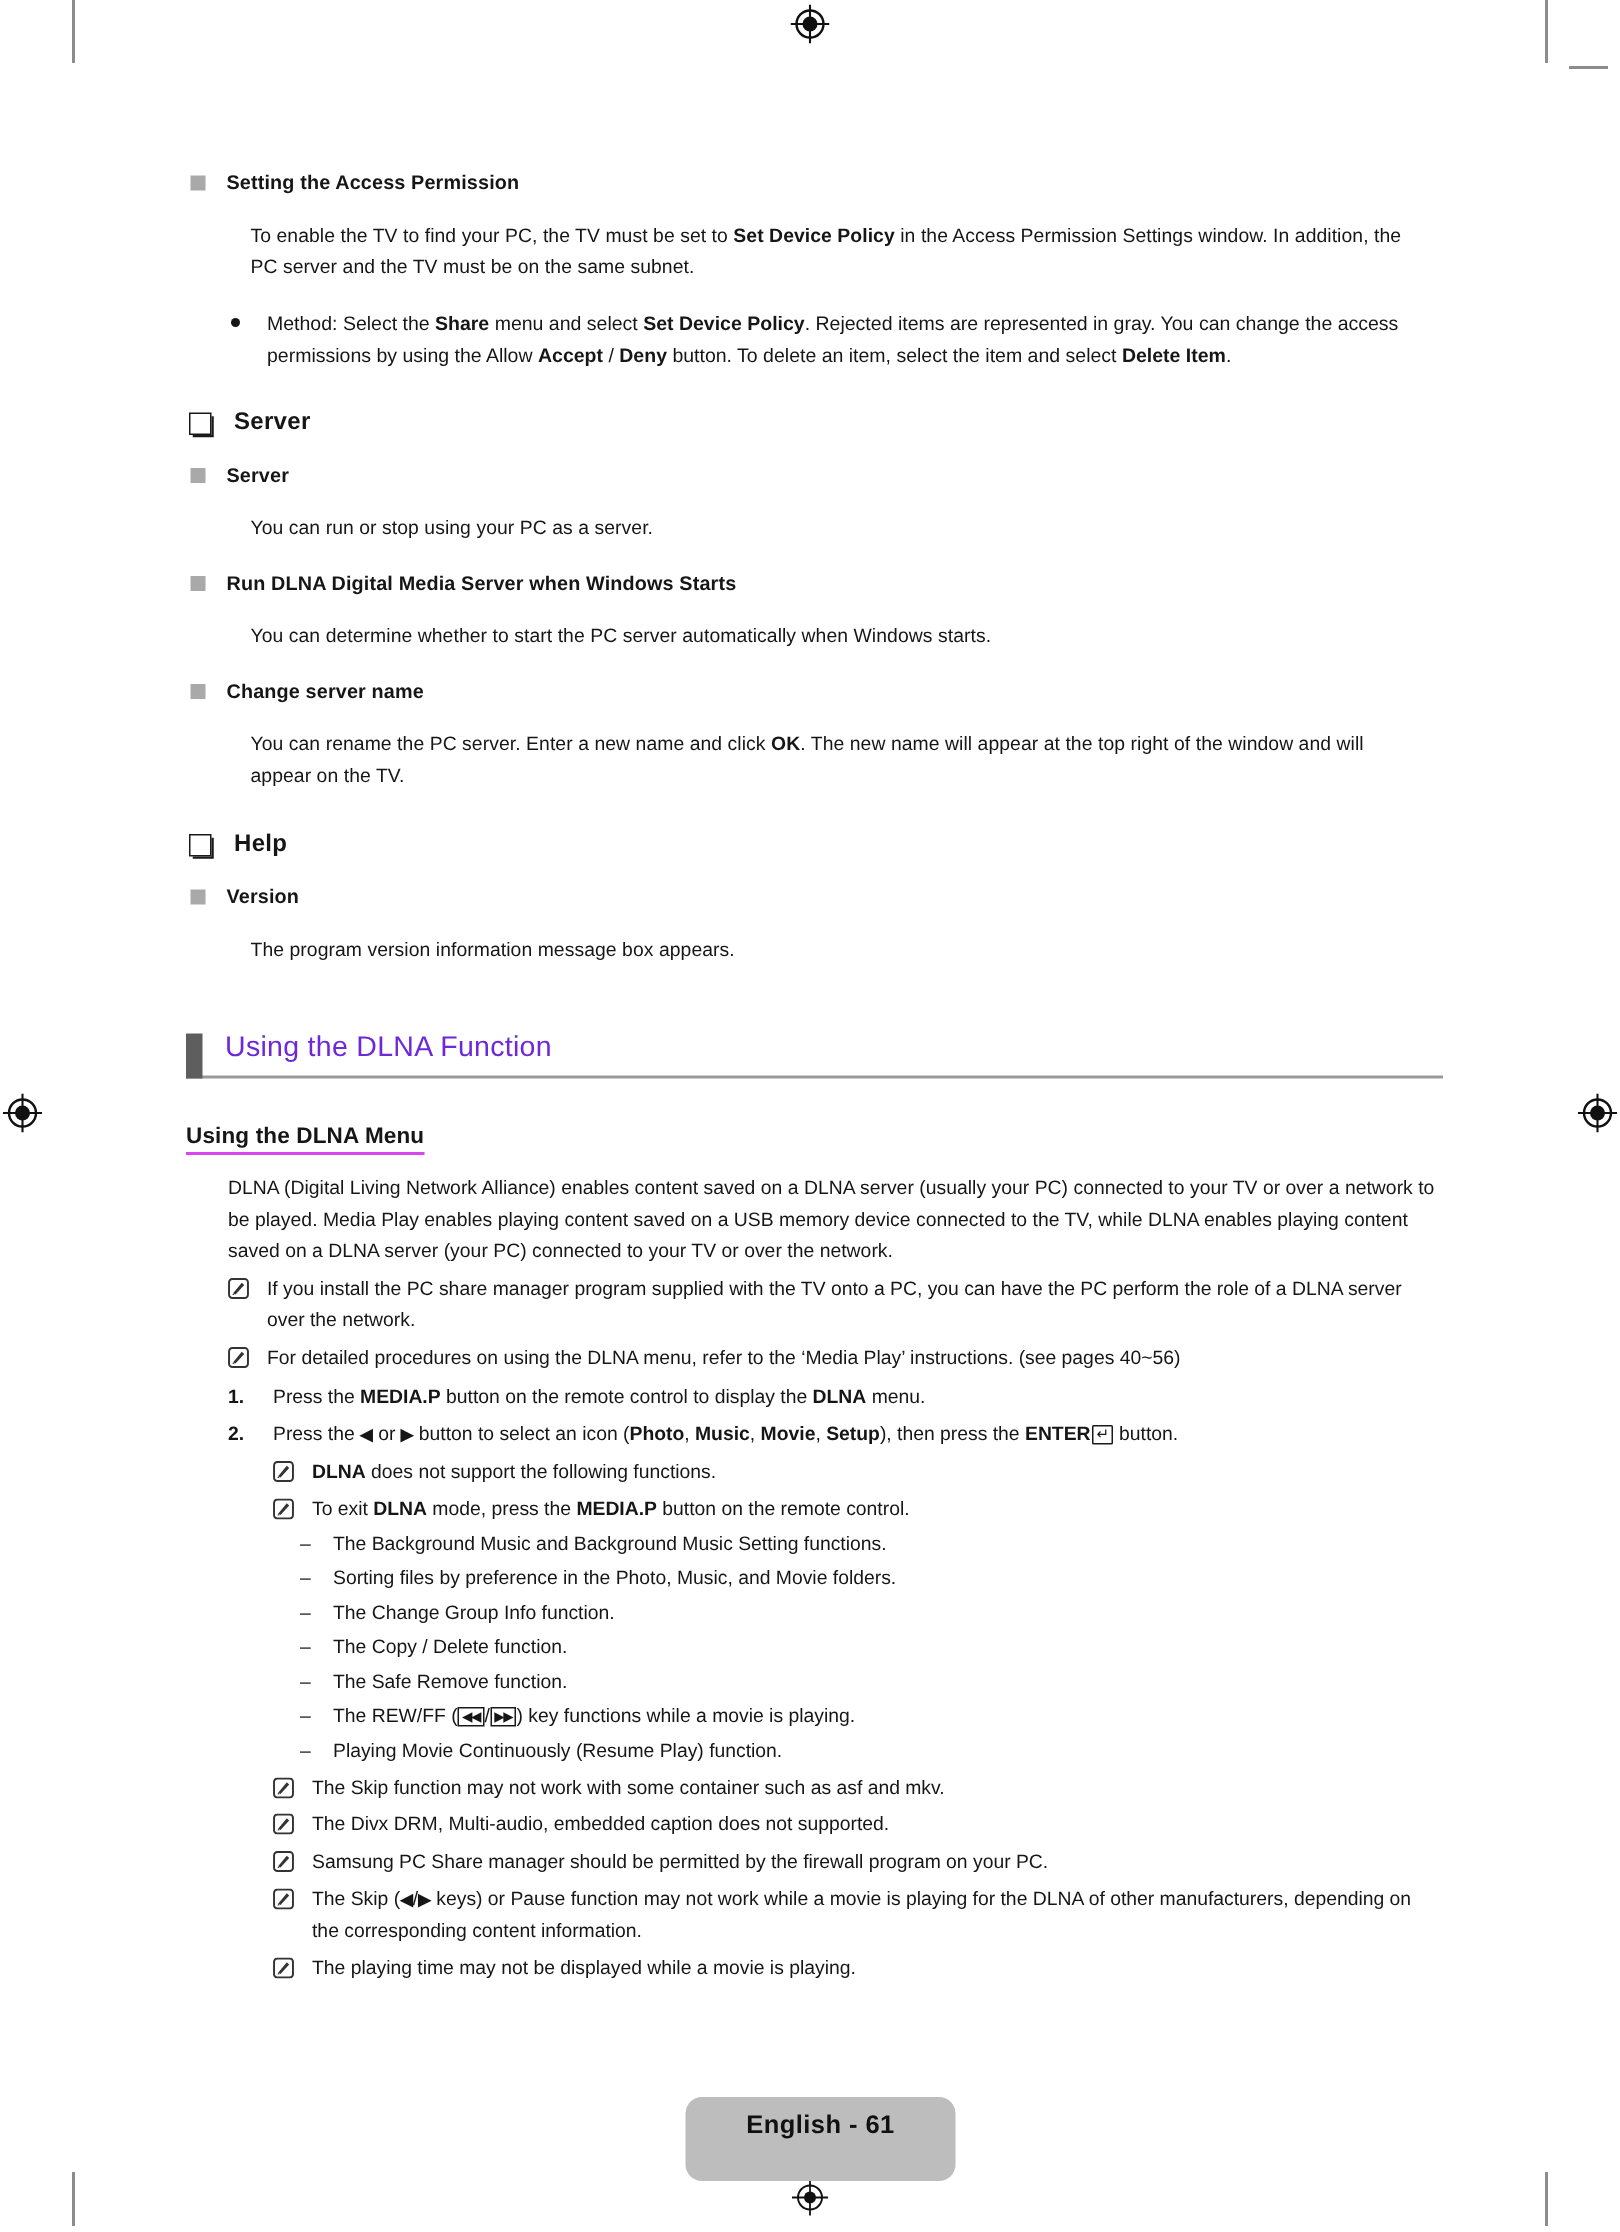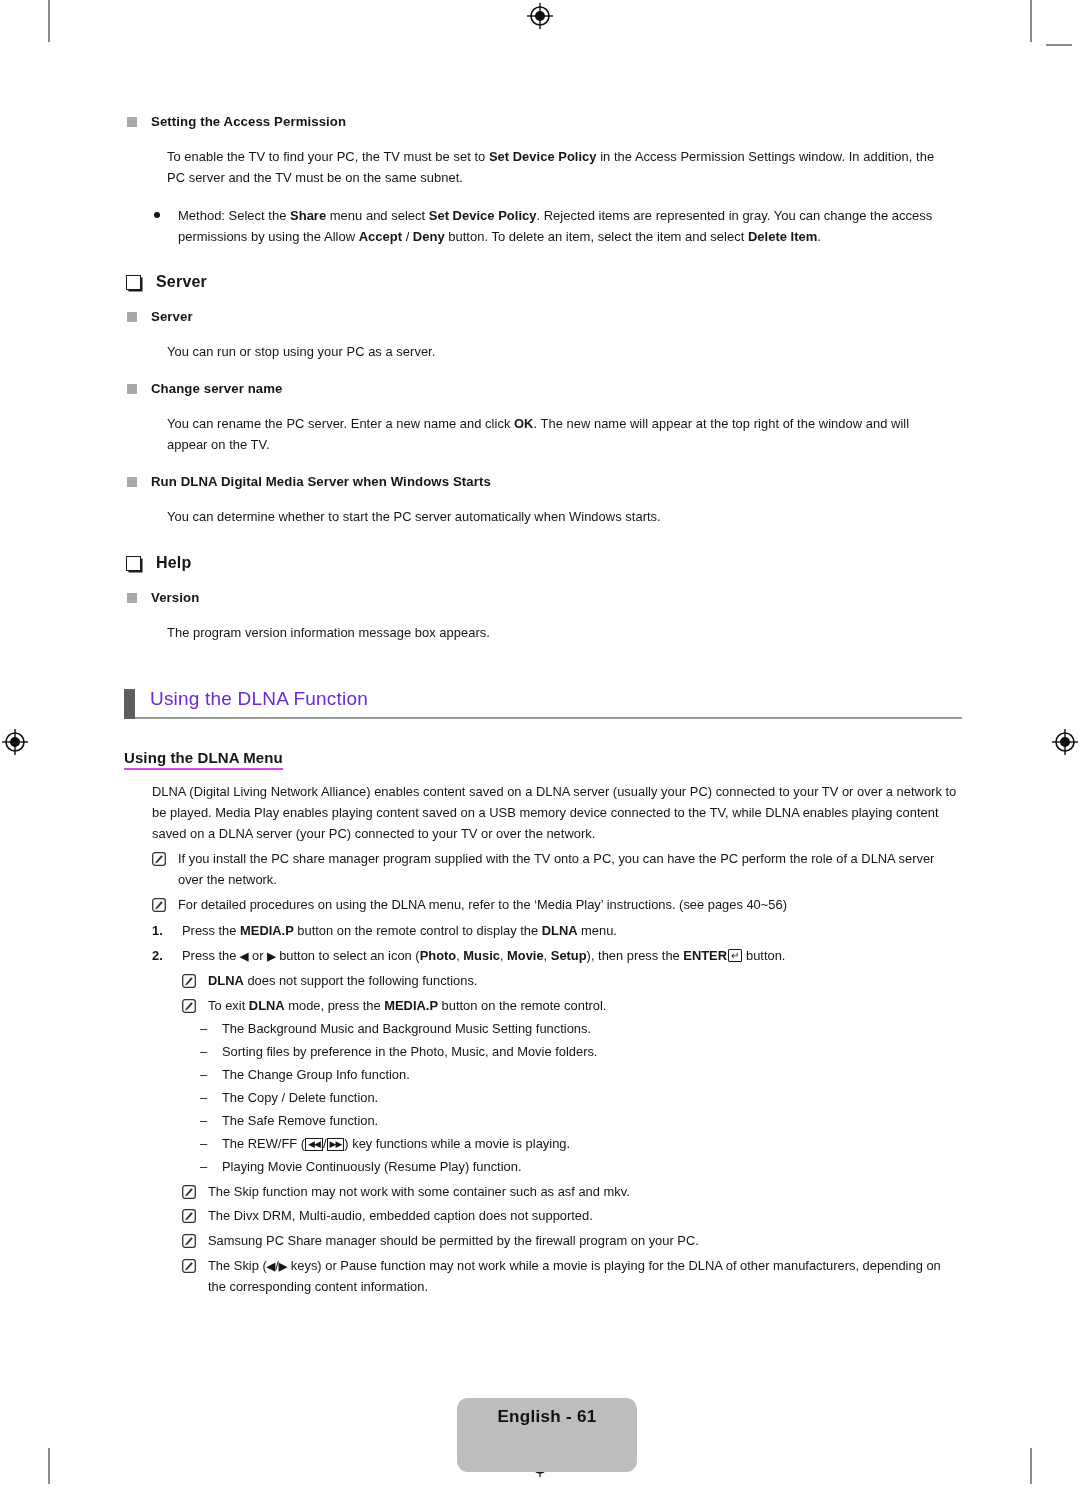--- a/index.html
+++ b/index.html
@@ -235,21 +235,21 @@
     letter-spacing: -1px;
   }
   .arrow { font-size: 11px; }
 
   
   .page-badge {
     position: absolute;
     left: 457px;
     top: 1398px;
     width: 180px;
-    height: 74px;
+    height: 56px;
     background: #bdbdbd;
     border-radius: 11px;
   }
   .page-badge span {
     position: absolute;
     left: 0;
     top: 9px;
     width: 100%;
     text-align: center;
     font-size: 17px;
@@ -337,27 +337,27 @@
       <div class="box-head">
         <span class="box-ico"></span><span>Server</span>
       </div>
 
       <div class="sub-block">
         <p class="sq-head"><span class="sq-ico"></span><span>Server</span></p>
         <p class="body-p">You can run or stop using your PC as a server.</p>
       </div>
 
       <div class="sub-block">
+        <p class="sq-head"><span class="sq-ico"></span><span>Run DLNA Digital Media Server when Windows Starts</span></p>
+        <p class="body-p">You can determine whether to start the PC server automatically when Windows starts.</p>
+      </div>
+
+      <div class="sub-block">
         <p class="sq-head"><span class="sq-ico"></span><span>Change server name</span></p>
         <p class="body-p"><span>You can rename the PC server. Enter a new name and click </span><b>OK</b><span>. The new name will appear at the top right of the window and will appear on the TV.</span></p>
-      </div>
-
-      <div class="sub-block">
-        <p class="sq-head"><span class="sq-ico"></span><span>Run DLNA Digital Media Server when Windows Starts</span></p>
-        <p class="body-p">You can determine whether to start the PC server automatically when Windows starts.</p>
       </div>
     </div>
 
     <div>
       <div class="box-head">
         <span class="box-ico"></span><span>Help</span>
       </div>
       <div class="sub-block">
         <p class="sq-head"><span class="sq-ico"></span><span>Version</span></p>
         <p class="body-p">The program version information message box appears.</p>
@@ -471,20 +471,30 @@
           <div class="note-item">
             <span class="note-ico">
               <svg width="14" height="14" viewBox="0 0 14 14">
                 <rect x="0.7" y="0.7" width="12.6" height="12.6" rx="2.2" fill="none" stroke="#333" stroke-width="1.3"></rect>
                 <path d="M3.4 10.2 L9.2 3.2 L10.8 4.6 L5.0 11.0 Z" fill="#333"></path>
                 <path d="M3.4 10.2 L3.0 11.4 L4.4 11.1 Z" fill="#333"></path>
               </svg>
             </span>
             <span>The Skip (</span><b class="arrow">◀</b><span>/</span><b class="arrow">▶</b><span> keys) or Pause function may not work while a movie is playing for the DLNA of other manufacturers, depending on the corresponding content information.</span>
           </div>
+          <div class="note-item">
+            <span class="note-ico">
+              <svg width="14" height="14" viewBox="0 0 14 14">
+                <rect x="0.7" y="0.7" width="12.6" height="12.6" rx="2.2" fill="none" stroke="#333" stroke-width="1.3"></rect>
+                <path d="M3.4 10.2 L9.2 3.2 L10.8 4.6 L5.0 11.0 Z" fill="#333"></path>
+                <path d="M3.4 10.2 L3.0 11.4 L4.4 11.1 Z" fill="#333"></path>
+              </svg>
+            </span>
+            <span>The playing time may not be displayed while a movie is playing.</span>
+          </div>
         </div>
       </div>
     </div>
   </div>
 
   <div class="page-badge">
     <span>English - 61</span>
   </div>
 
   <div class="footer-meta footer-left">[8500-NA]BN68-02322C-Eng.indb   61</div>

